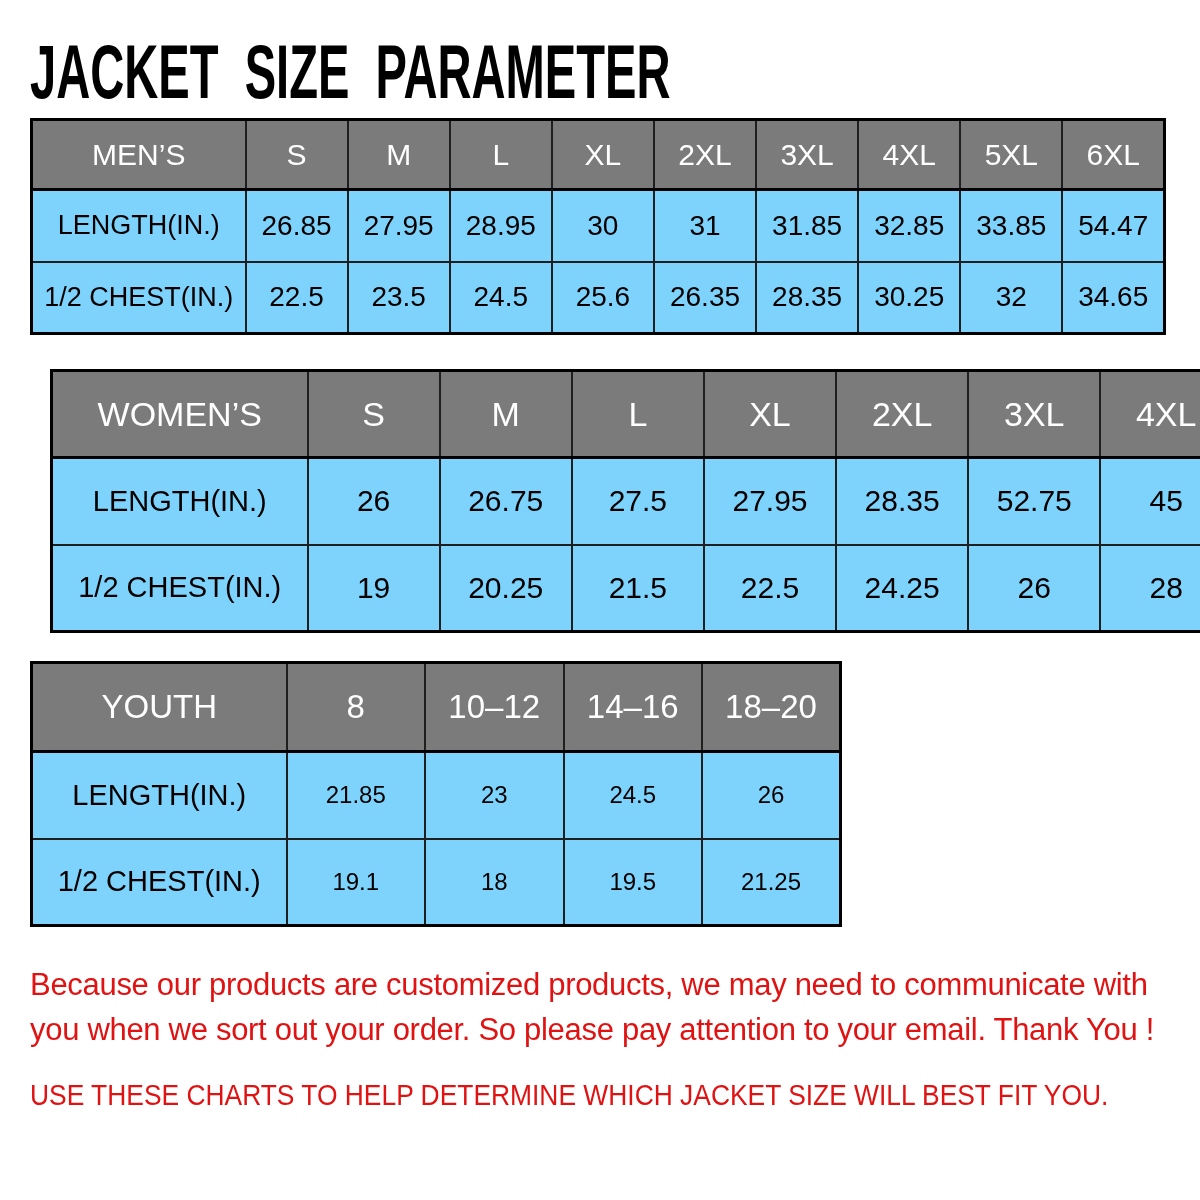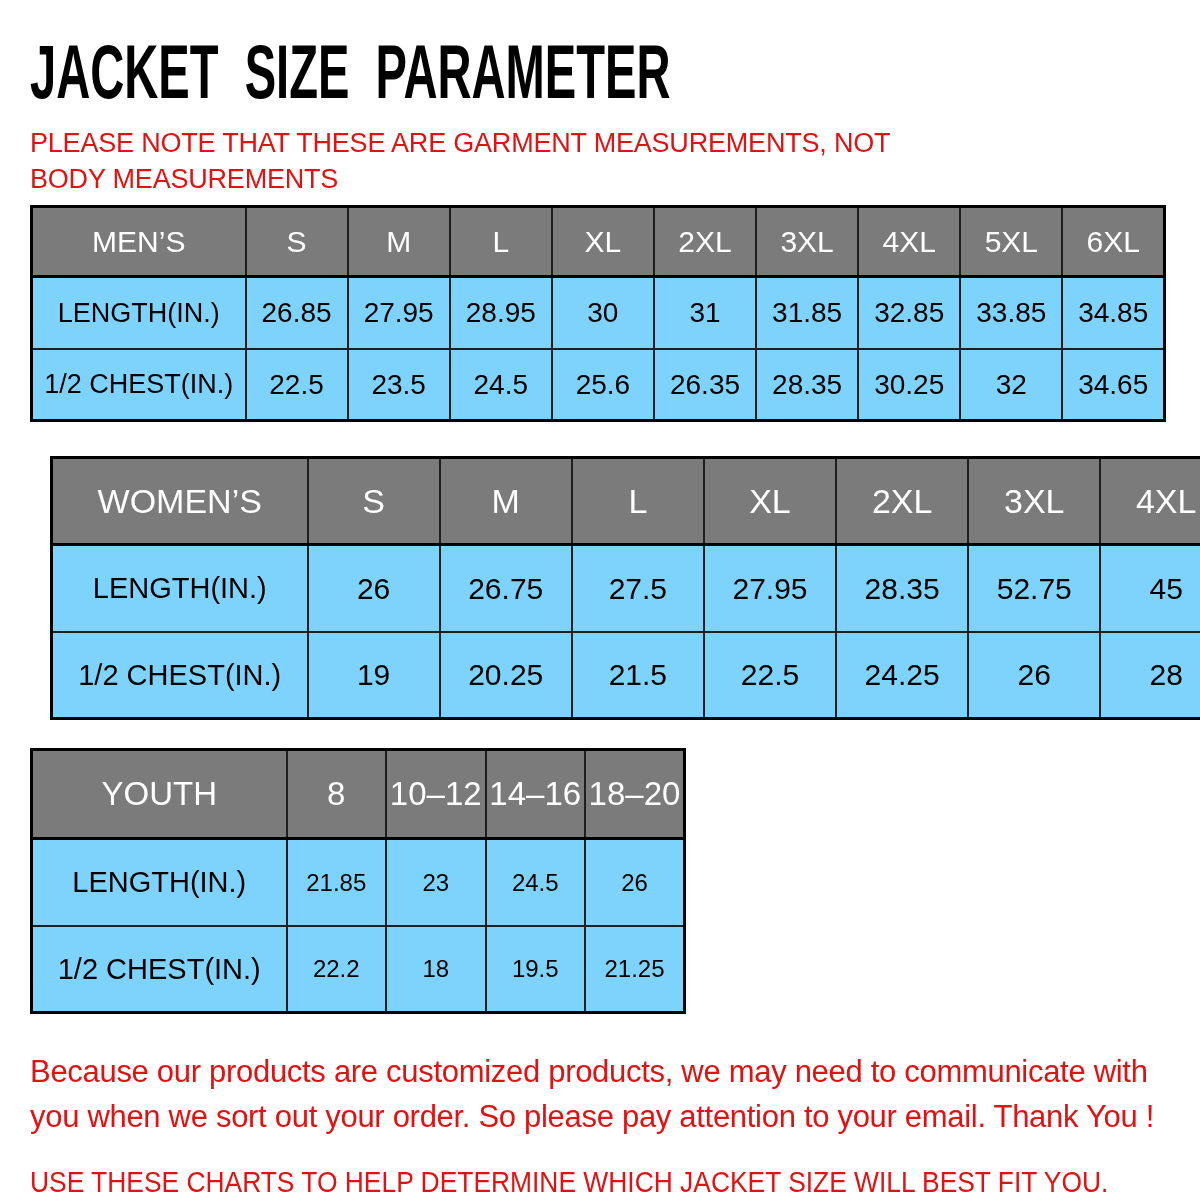--- a/index.html
+++ b/index.html
@@ -71,21 +71,21 @@
   .t-men tbody td.label-col{font-size:27px;}
 
   .t-women{width:1184px;margin-top:34px;margin-left:20px;}
   .t-women thead tr{height:87px;}
   .t-women tbody tr{height:87px;}
   .t-women .label-col{width:256px;}
   .t-women thead th{font-size:34px;}
   .t-women tbody td{font-size:30px;}
   .t-women tbody td.label-col{font-size:29px;}
 
-  .t-youth{width:656px;margin-top:28px;}
+  .t-youth{width:812px;margin-top:28px;}
   .t-youth thead tr{height:89px;}
   .t-youth tbody tr{height:87px;}
   .t-youth .label-col{width:255px;}
   .t-youth thead th{font-size:33px;}
   .t-youth tbody td{font-size:24px;}
   .t-youth tbody td.label-col{font-size:29px;}
 
   .footer-para{
     margin:36px 0 0 0;
     max-width:1150px;
@@ -103,21 +103,20 @@
     transform-origin:left center;
   }
 </style>
 </head>
 <body>
 
 <div class="page">
 
   <h1 class="page-title">JACKET  SIZE  PARAMETER</h1>
 
-  <p class="note">PLEASE NOTE THAT THESE ARE GARMENT MEASUREMENTS, NOT BODY MEASUREMENTS</p>
 
   <table class="size-table t-men">
       <thead>
         <tr>
           <th class="label-col">MEN’S</th>
           <th>S</th>
           <th>M</th>
           <th>L</th>
           <th>XL</th>
           <th>2XL</th>
@@ -131,21 +130,21 @@
         <tr>
           <td class="label-col">LENGTH(IN.)</td>
           <td>26.85</td>
           <td>27.95</td>
           <td>28.95</td>
           <td>30</td>
           <td>31</td>
           <td>31.85</td>
           <td>32.85</td>
           <td>33.85</td>
-          <td>34.85</td>
+          <td>54.47</td>
         </tr>
         <tr>
           <td class="label-col">1/2 CHEST(IN.)</td>
           <td>22.5</td>
           <td>23.5</td>
           <td>24.5</td>
           <td>25.6</td>
           <td>26.35</td>
           <td>28.35</td>
           <td>30.25</td>
@@ -205,21 +204,21 @@
       <tbody>
         <tr>
           <td class="label-col">LENGTH(IN.)</td>
           <td>21.85</td>
           <td>23</td>
           <td>24.5</td>
           <td>26</td>
         </tr>
         <tr>
           <td class="label-col">1/2 CHEST(IN.)</td>
-          <td>22.2</td>
+          <td>19.1</td>
           <td>18</td>
           <td>19.5</td>
           <td>21.25</td>
         </tr>
       </tbody>
     </table>
 
   <p class="footer-para">Because our products are customized products, we may need to communicate with you when we sort out your order. So please pay attention to your email. Thank You !</p>
 
   <p class="footer-cta">USE THESE CHARTS TO HELP DETERMINE WHICH JACKET SIZE WILL BEST FIT YOU.</p>

